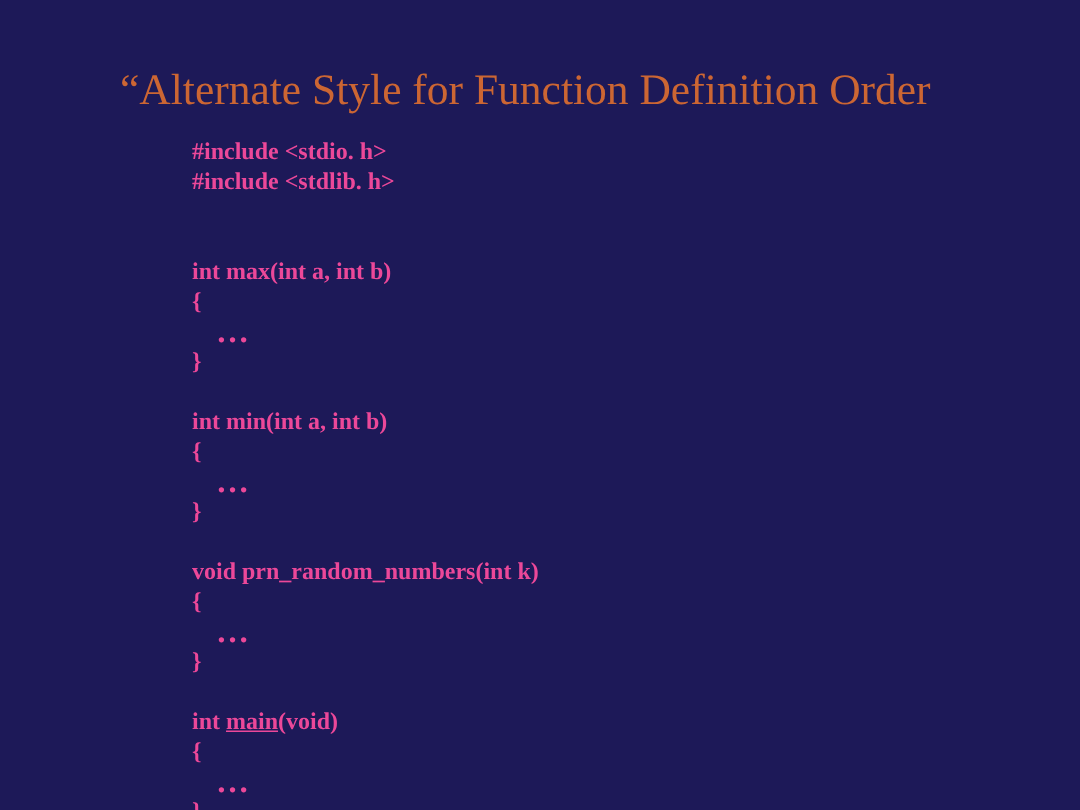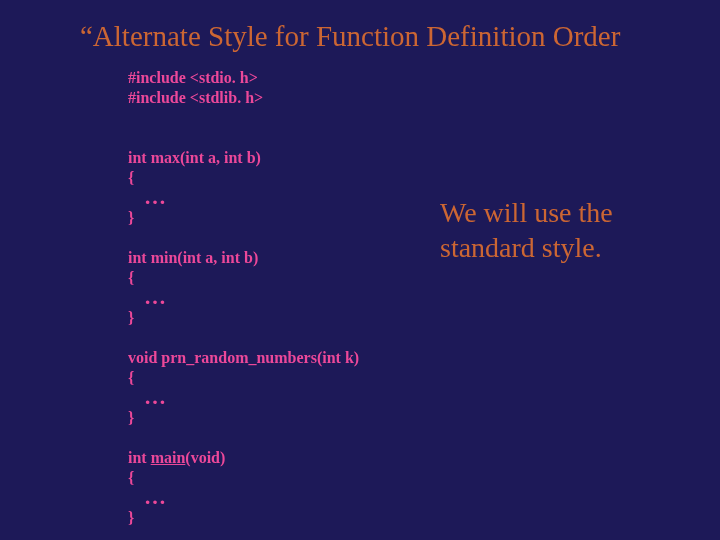--- a/index.html
+++ b/index.html
@@ -8,20 +8,21 @@
     width: 720px;
     height: 540px;
     background: #1d1958;
     font-family: "Times New Roman", Times, serif;
     overflow: hidden;
   }
   .slide {
     position: relative;
     width: 720px;
     height: 380px;
+    margin-top: 24px;
   }
   .title {
     position: absolute;
     top: 20px;
     left: 80px;
     right: 40px;
     color: #cc6633;
     font-size: 29px;
     font-weight: 400;
   }
@@ -78,18 +79,14 @@
 <span>void prn_random_numbers(int k)</span>
 <span>{</span>
     <span class="ellipsis">…</span>
 <span>}</span>
 
 <span>int </span><span class="ul">main</span><span>(void)</span>
 <span>{</span>
     <span class="ellipsis">…</span>
 <span>}</span></div>
 
-  <div class="note">
-    <span>We will use the</span><br>
-    <span>standard style.</span>
-  </div>
 
 </div>
 
 </body></html>

